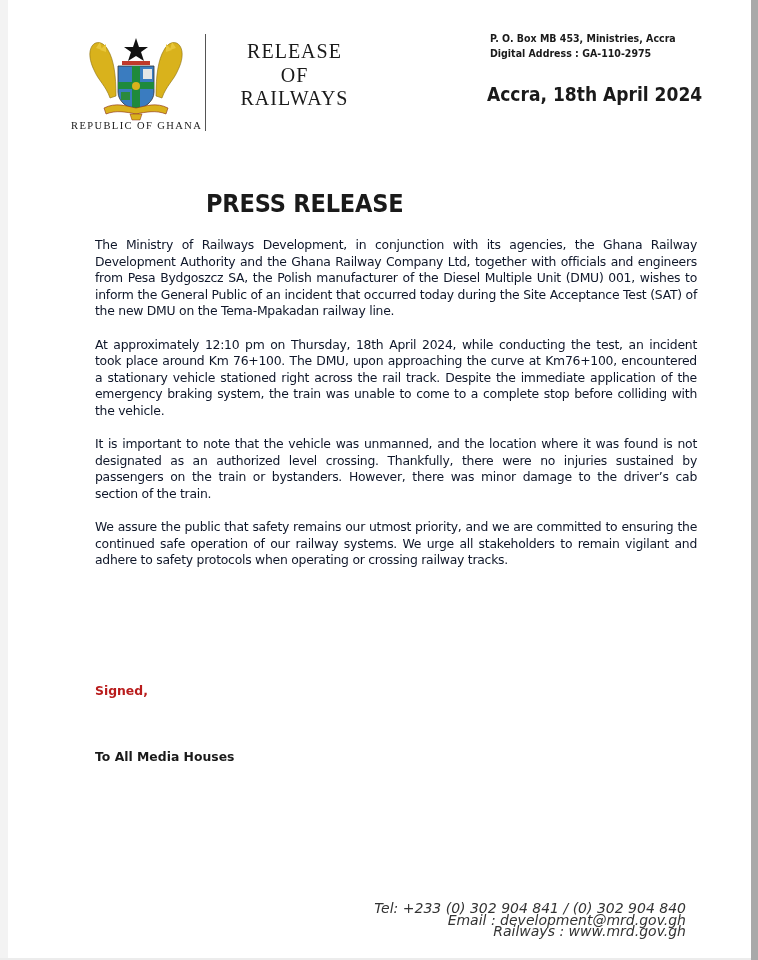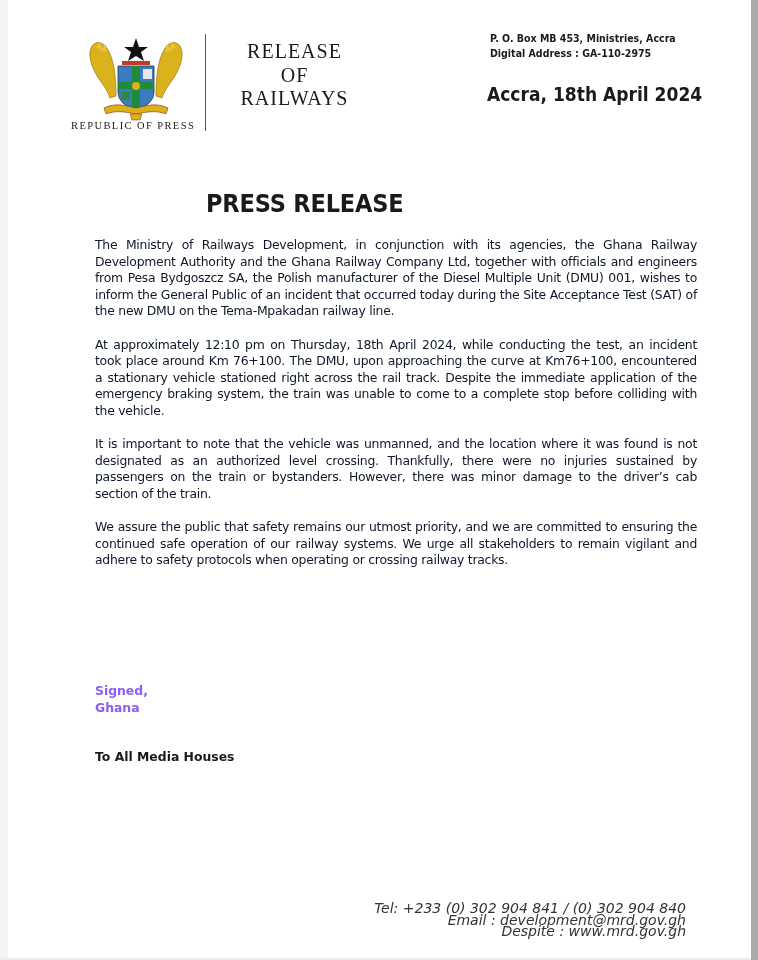--- a/index.html
+++ b/index.html
@@ -126,21 +126,21 @@
       letter-spacing: -0.25px;
     }
     .signature {
       position: absolute;
       left: 95px;
       top: 683px;
       font-family: "DejaVu Sans", sans-serif;
       font-weight: bold;
       font-size: 12.4px;
       line-height: 16.6px;
-      color: #8b5cf6;
+      color: #b91c1c;
     }
     .signature div { white-space: nowrap; }
     .to-line {
       position: absolute;
       left: 95px;
       top: 749px;
       font-family: "DejaVu Sans", sans-serif;
       font-weight: bold;
       font-size: 12.4px;
       color: #1a1a1a;
@@ -183,21 +183,21 @@
     <rect x="46" y="30" width="8" height="44" fill="#1f8a3c"></rect>
     <rect x="32" y="46" width="36" height="7" fill="#1f8a3c"></rect>
     <rect x="57" y="33" width="9" height="10" fill="#e6e6e6"></rect>
     <rect x="35" y="56" width="9" height="8" fill="#2b8a3e"></rect>
     <circle cx="50" cy="50" r="4" fill="#d9b21c"></circle>
 
     <path d="M18 72 C30 66,40 70,50 72 C60 70,70 66,82 72 L80 78 C70 74,60 76,50 78 C40 76,30 74,20 78 Z" fill="#d9b21c" stroke="#8a2b1a" stroke-width="0.6"></path>
     <path d="M44 78 L56 78 L54 84 L46 84 Z" fill="#d9b21c" stroke="#8a2b1a" stroke-width="0.5"></path>
   </svg>
 </div>
-<div class="republic">REPUBLIC OF PRESS</div>
+<div class="republic">REPUBLIC OF GHANA</div>
 <div class="vdivider"></div>
 <div class="ministry-name">
   <div>RELEASE</div>
   <div>OF</div>
   <div>RAILWAYS</div>
 </div>
 
 <div class="address">
   <div>P. O. Box MB 453, Ministries, Accra</div>
   <div>Digital Address : GA-110-2975</div>
@@ -208,21 +208,20 @@
 
 <div class="body">
   <p>The Ministry of Railways Development, in conjunction with its agencies, the Ghana Railway Development Authority and the Ghana Railway Company Ltd, together with officials and engineers from Pesa Bydgoszcz SA, the Polish manufacturer of the Diesel Multiple Unit (DMU) 001, wishes to inform the General Public of an incident that occurred today during the Site Acceptance Test (SAT) of the new DMU on the Tema-Mpakadan railway line.</p>
   <p>At approximately 12:10 pm on Thursday, 18th April 2024, while conducting the test, an incident took place around Km 76+100. The DMU, upon approaching the curve at Km76+100, encountered a stationary vehicle stationed right across the rail track. Despite the immediate application of the emergency braking system, the train was unable to come to a complete stop before colliding with the vehicle.</p>
   <p>It is important to note that the vehicle was unmanned, and the location where it was found is not designated as an authorized level crossing. Thankfully, there were no injuries sustained by passengers on the train or bystanders. However, there was minor damage to the driver’s cab section of the train.</p>
   <p>We assure the public that safety remains our utmost priority, and we are committed to ensuring the continued safe operation of our railway systems. We urge all stakeholders to remain vigilant and adhere to safety protocols when operating or crossing railway tracks.</p>
 </div>
 
 <div class="signature">
   <div>Signed,</div>
-  <div>Ghana</div>
 </div>
 <div class="to-line">To All Media Houses</div>
 
 <div class="contact">
   <div>Tel: +233 (0) 302 904 841 / (0) 302 904 840</div>
   <div>Email : development@mrd.gov.gh</div>
-  <div>Despite : www.mrd.gov.gh</div>
+  <div>Railways : www.mrd.gov.gh</div>
 </div>
 
 </body></html>

